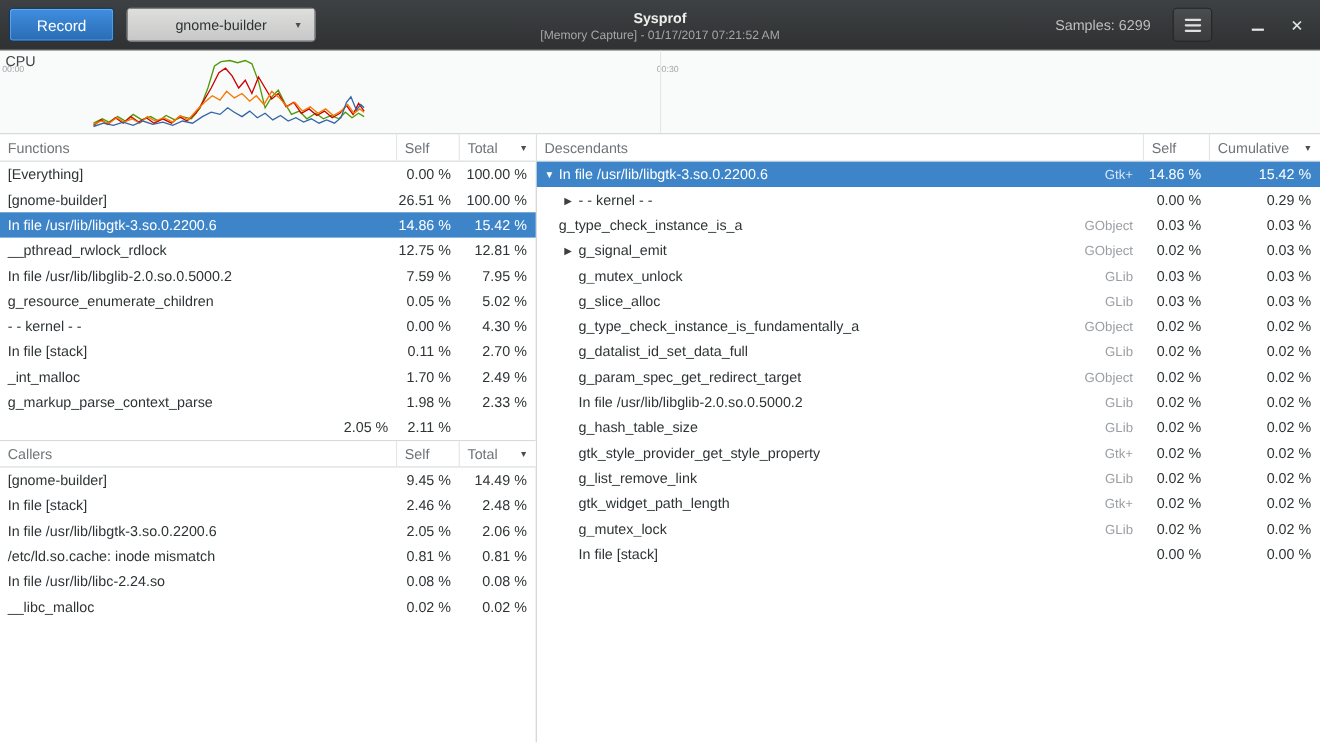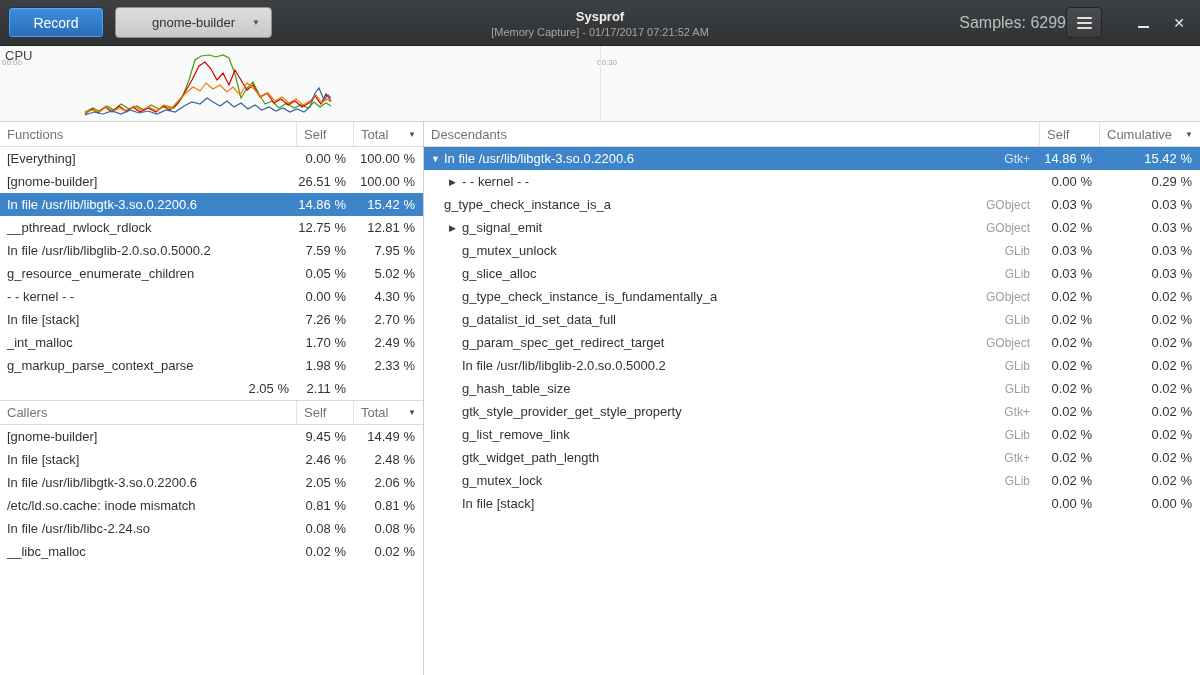--- a/index.html
+++ b/index.html
@@ -9,51 +9,51 @@
   :root { --sel:#3d85c8; }
 
   
   .headerbar { height:46px; background:linear-gradient(#3e4143,#2f3133);
                border-bottom:1px solid #1e2021; display:flex; align-items:center;
                padding:0 8px; position:relative; }
   .btn-record { width:96px; height:31px; background:linear-gradient(#3f8ee0,#2a6cb4);
                 border:1px solid #15395c; border-radius:4px; color:#fff; font-size:14px;
                 display:flex; align-items:center; justify-content:center;
                 box-shadow:inset 0 0 0 1px rgba(130,190,250,.55); cursor:default; }
-  .combo { width:157px; height:31px; margin-left:11px;
+  .combo { width:172px; height:31px; margin-left:11px;
            background:linear-gradient(#dededd,#c7c8c7); border:1px solid #8d8f90;
            border-radius:4px; color:#2e3436; font-size:13px; position:relative;
            display:flex; align-items:center; justify-content:center; }
   .combo .arrow { position:absolute; right:11px; font-size:8px; color:#4a4e51; }
   .title-box { position:absolute; left:0; right:0; top:0; height:46px; pointer-events:none;
                display:flex; flex-direction:column; align-items:center; justify-content:center; gap:2px; }
   .title-box .t { color:#eeeeec; font-size:13px; font-weight:bold; }
   .title-box .st { color:#a4a7a9; font-size:11px; }
   .hb-right { margin-left:auto; display:flex; align-items:center; }
-  .samples { color:#bcbebf; font-size:16px; }
+  .samples { color:#bcbebf; font-size:13px; margin-right:20px; }
   .btn-menu { width:36px; height:31px; border-radius:4px; margin-right:18px;
               background:linear-gradient(#4a4d4f,#3a3c3e); border:1px solid #242628;
               display:flex; flex-direction:column; align-items:center; justify-content:center; gap:3px; }
   .btn-menu i { display:block; width:15px; height:2px; background:#dfe0e1; border-radius:1px; }
   .winbtn { width:26px; height:26px; display:flex; align-items:center; justify-content:center;
             color:#e6e7e8; font-size:14px; margin-left:10px; }
   .winbtn .minbar { width:11px; height:2px; background:#e6e7e8; margin-top:8px; }
 
   
   .cpu { height:76px; background:#f9fafa; border-bottom:1px solid #d4d5d6; position:relative; }
   .cpu .cpu-label { position:absolute; left:5px; top:2px; font-size:13px; color:#3f4346; }
   .cpu .tick { position:absolute; top:12px; font-size:8px; color:#a2a5a7; }
   .cpu .tick.t0 { left:2px; }
   .cpu .tick.t30 { left:597px; }
   .cpu .gridline { position:absolute; left:600px; top:0; bottom:0; width:1px; background:#e5e6e7; }
   .cpu svg { position:absolute; left:0; top:0; }
 
   
   .main { display:flex; height:553px; }
-  .pane-left { width:424px; border-right:1px solid #cdcfd0; display:flex; flex-direction:column; }
+  .pane-left { width:488px; border-right:1px solid #cdcfd0; display:flex; flex-direction:column; }
   .pane-right { flex:1; display:flex; flex-direction:column; }
 
   .thead { display:grid; height:25px; background:#fff; border-bottom:1px solid #d8dadb;
            color:#6f7478; font-size:13px; flex-shrink:0; }
   .thead.bt { border-top:1px solid #d8dadb; }
   .pane-left .thead, .pane-left .row { grid-template-columns:1fr 57px 69px; }
   .pane-right .thead, .pane-right .row { grid-template-columns:1fr 60px 100px; }
   .th { display:flex; align-items:center; padding:0 7px; border-right:1px solid #e3e4e5; }
   .th:last-child { border-right:none; }
   .th .sort { margin-left:auto; font-size:8px; color:#4a4e51; }
@@ -153,21 +153,21 @@
     <div class="num">0.05 %</div>
     <div class="num">5.02 %</div>
   </div>
         <div class="row">
     <div class="name">- - kernel - -</div>
     <div class="num">0.00 %</div>
     <div class="num">4.30 %</div>
   </div>
         <div class="row">
     <div class="name">In file [stack]</div>
-    <div class="num">7.26 %</div>
+    <div class="num">0.11 %</div>
     <div class="num">2.70 %</div>
   </div>
         <div class="row">
     <div class="name">_int_malloc</div>
     <div class="num">1.70 %</div>
     <div class="num">2.49 %</div>
   </div>
         <div class="row">
     <div class="name">g_markup_parse_context_parse</div>
     <div class="num">1.98 %</div>

